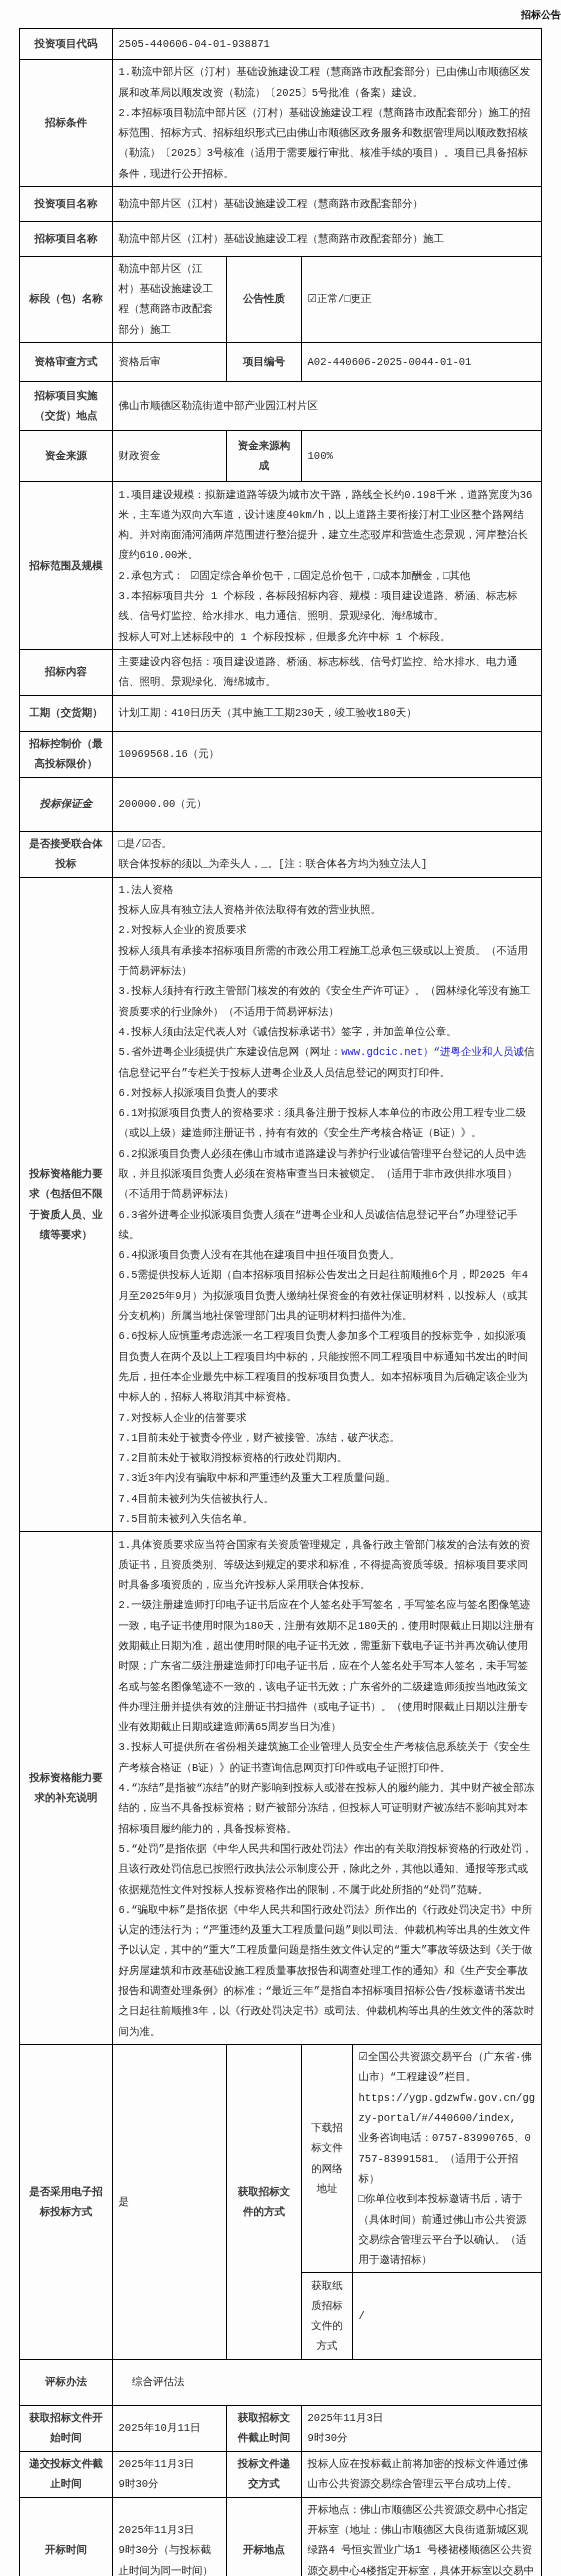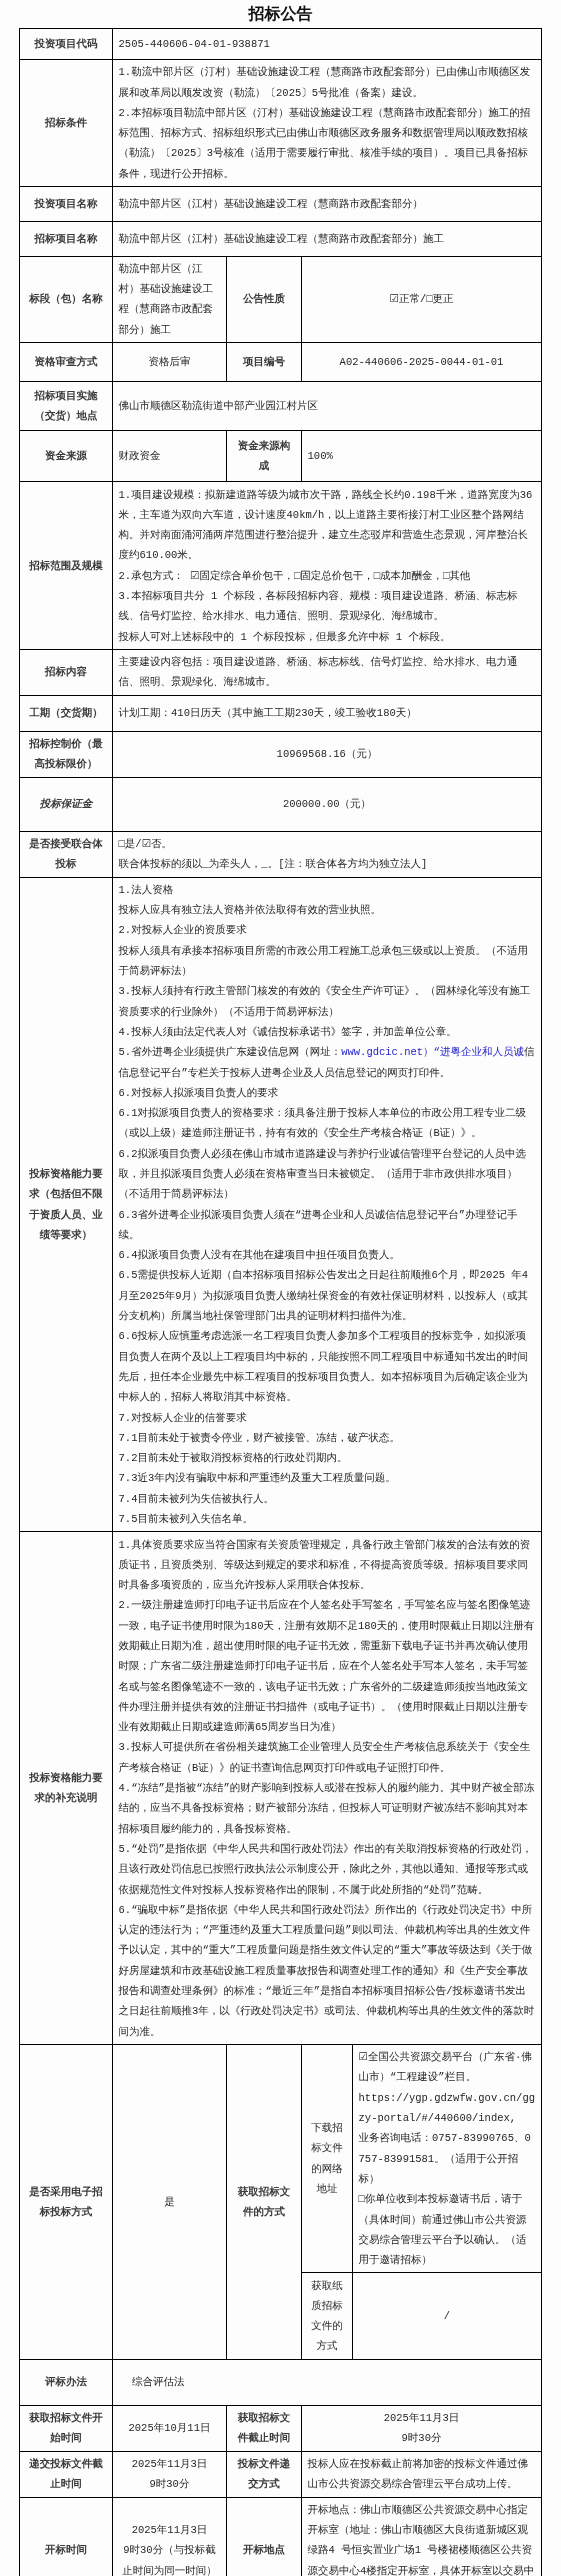--- a/index.html
+++ b/index.html
@@ -4,22 +4,22 @@
 <style>
   html,body{margin:0;padding:0;}
   body{
     width:561px;
     background:#fdfdfd;
     color:#1e1e1e;
     font-family:"Liberation Mono","Liberation Serif",serif;
     -webkit-font-smoothing:none;
   }
   .page-title{
-    text-align:center;
-    font-size:16px;
+    text-align:right;
+    font-size:10px;
     font-weight:bold;
     color:#111;
     margin:8.4px 0 4.2px 0;
     line-height:15.4px;
   }
   table.doc{
     border-collapse:collapse;
     table-layout:fixed;
     width:523px;
     margin:0 auto 17px auto;
@@ -39,21 +39,21 @@
     font-weight:bold;
     text-align:center;
     color:#3b3b3b;
     padding:2.1px 3.5px;
   }
   td.c-inner{
     font-weight:normal;
     color:#2a2a2a;
   }
   td.c-value{ text-align:left; }
-  td.al-c{ text-align:center; }
+  td.al-c{ }
   span.u{ text-underline-offset:2.1px; }
   span.lnk{ color:#2222cc; cursor:pointer; }
 </style>
 </head>
 <body>
 
 <div class="page-title">招标公告</div>
 
 <table class="doc">
   <colgroup>

